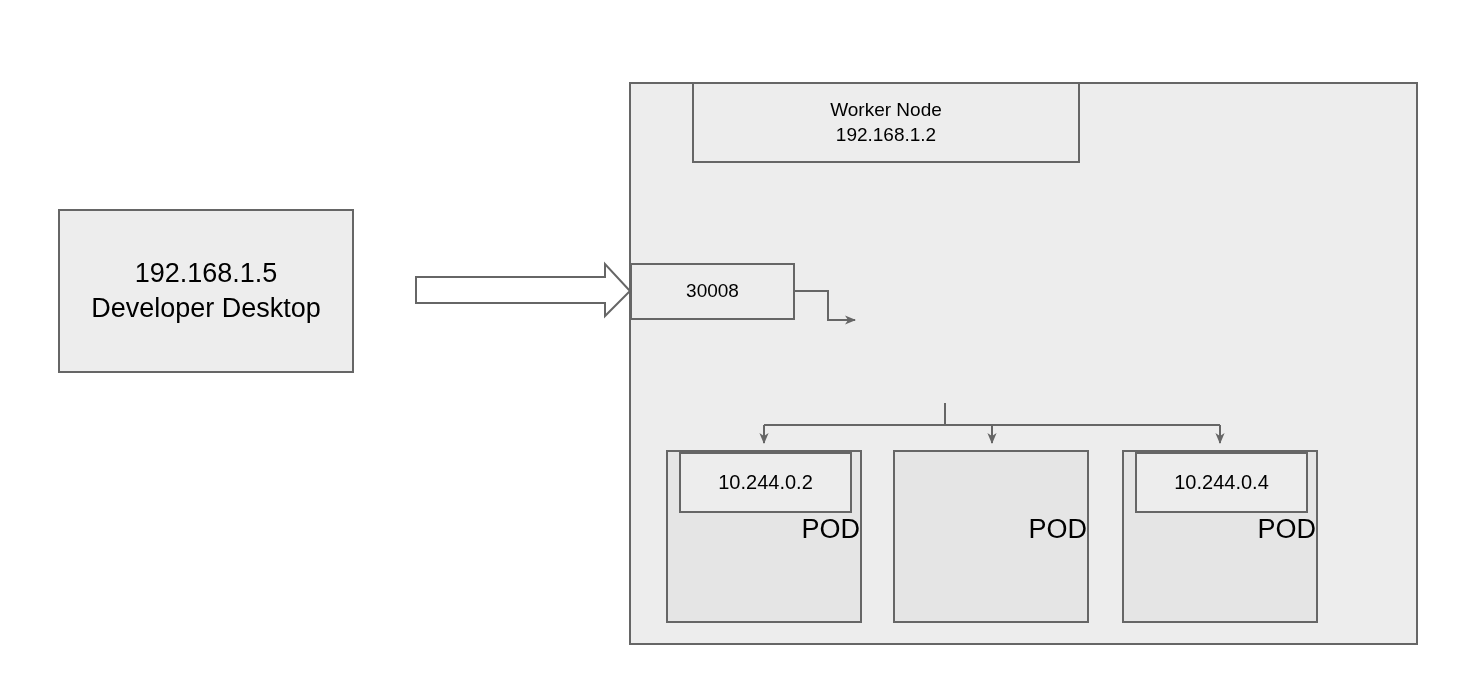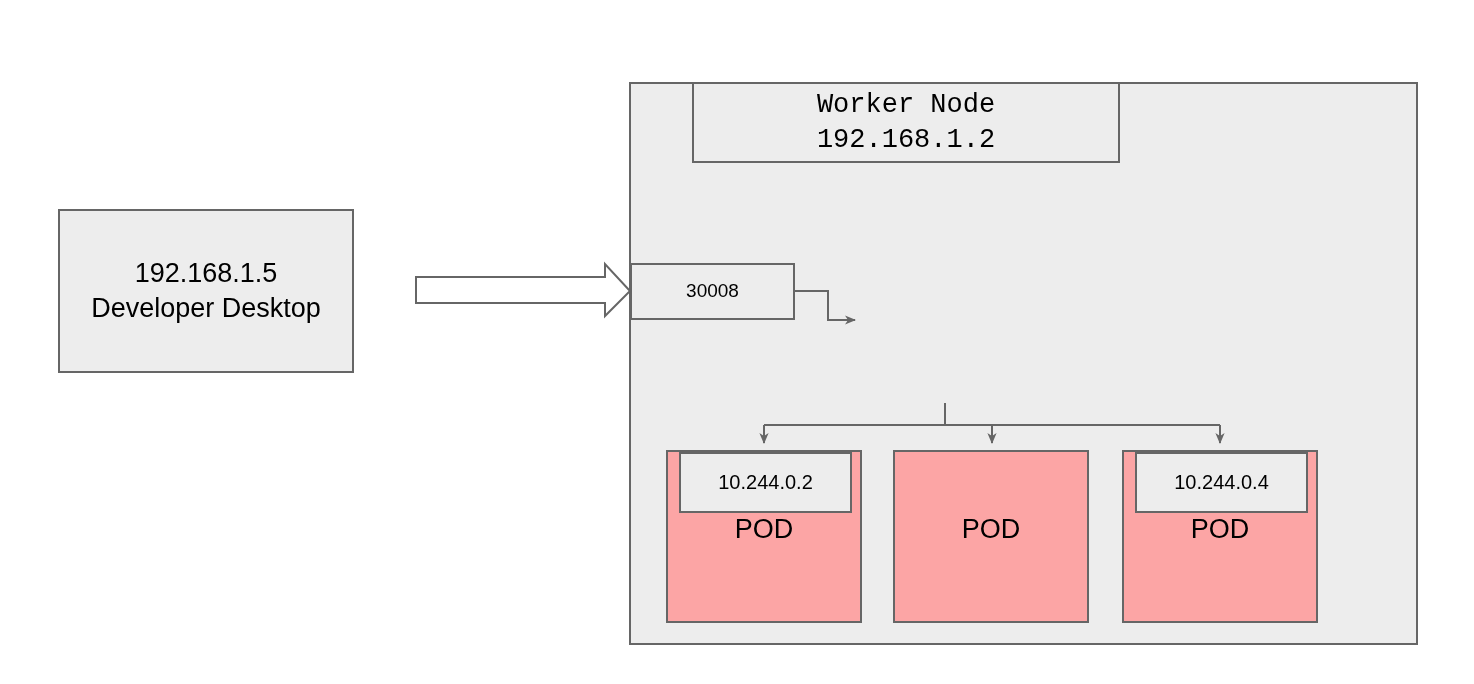--- a/index.html
+++ b/index.html
@@ -50,24 +50,23 @@
     width: 789px;
     height: 563px;
     background: #ededed;
     border: 2px solid #666666;
     box-sizing: border-box;
     position: absolute;
   }
   #worker-node-label {
     left: 692px;
     top: 82px;
-    width: 428px;
+    width: 388px;
     height: 81px;
-    font-size: 27px;
-    font-family: Liberation Mono, monospace;
+    font-size: 19px;
   }
 
   
   #node-port {
     left: 630px;
     top: 263px;
     width: 165px;
     height: 57px;
     font-size: 19px;
   }
@@ -81,21 +80,21 @@
     font-size: 27px;
   }
 
   
   .pod-box {
     position: absolute;
     box-sizing: border-box;
     width: 196px;
     height: 173px;
     top: 450px;
-    background: #fca5a5;
+    background: #e5e5e5;
     border: 2px solid #666666;
   }
   .pod-ip {
     position: absolute;
     left: 11px;
     top: 0px;
     width: 173px;
     height: 61px;
     box-sizing: border-box;
     background: #ededed;
@@ -104,21 +103,21 @@
     align-items: center;
     justify-content: center;
     font-size: 20px;
     color: #000000;
   }
   .pod-name {
     position: absolute;
     left: 0;
     top: 62px;
     width: 100%;
-    text-align: center;
+    text-align: right;
     font-size: 27px;
     color: #000000;
   }
   #pod-1 { left: 666px; }
   #pod-2 { left: 893px; }
   #pod-3 { left: 1122px; }
 
   
   #connectors {
     position: absolute;

